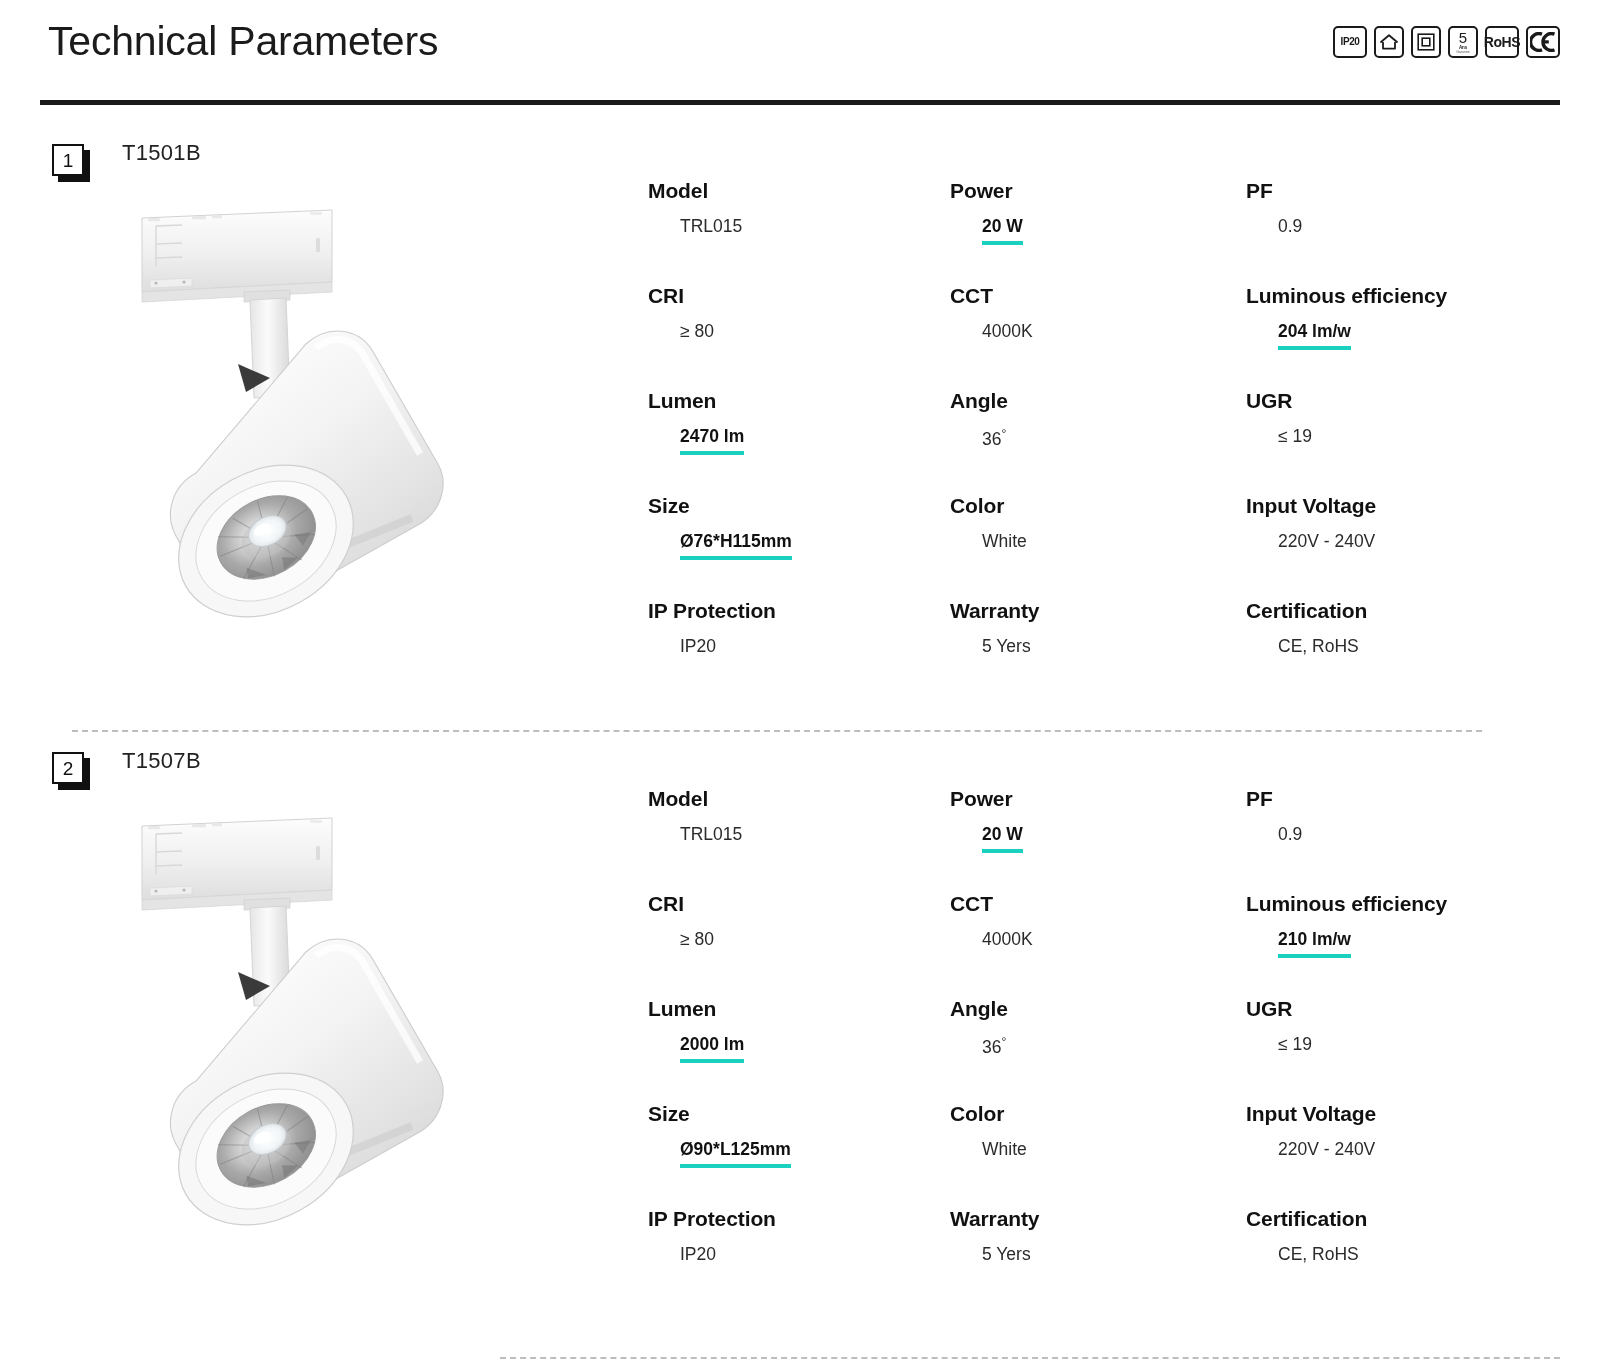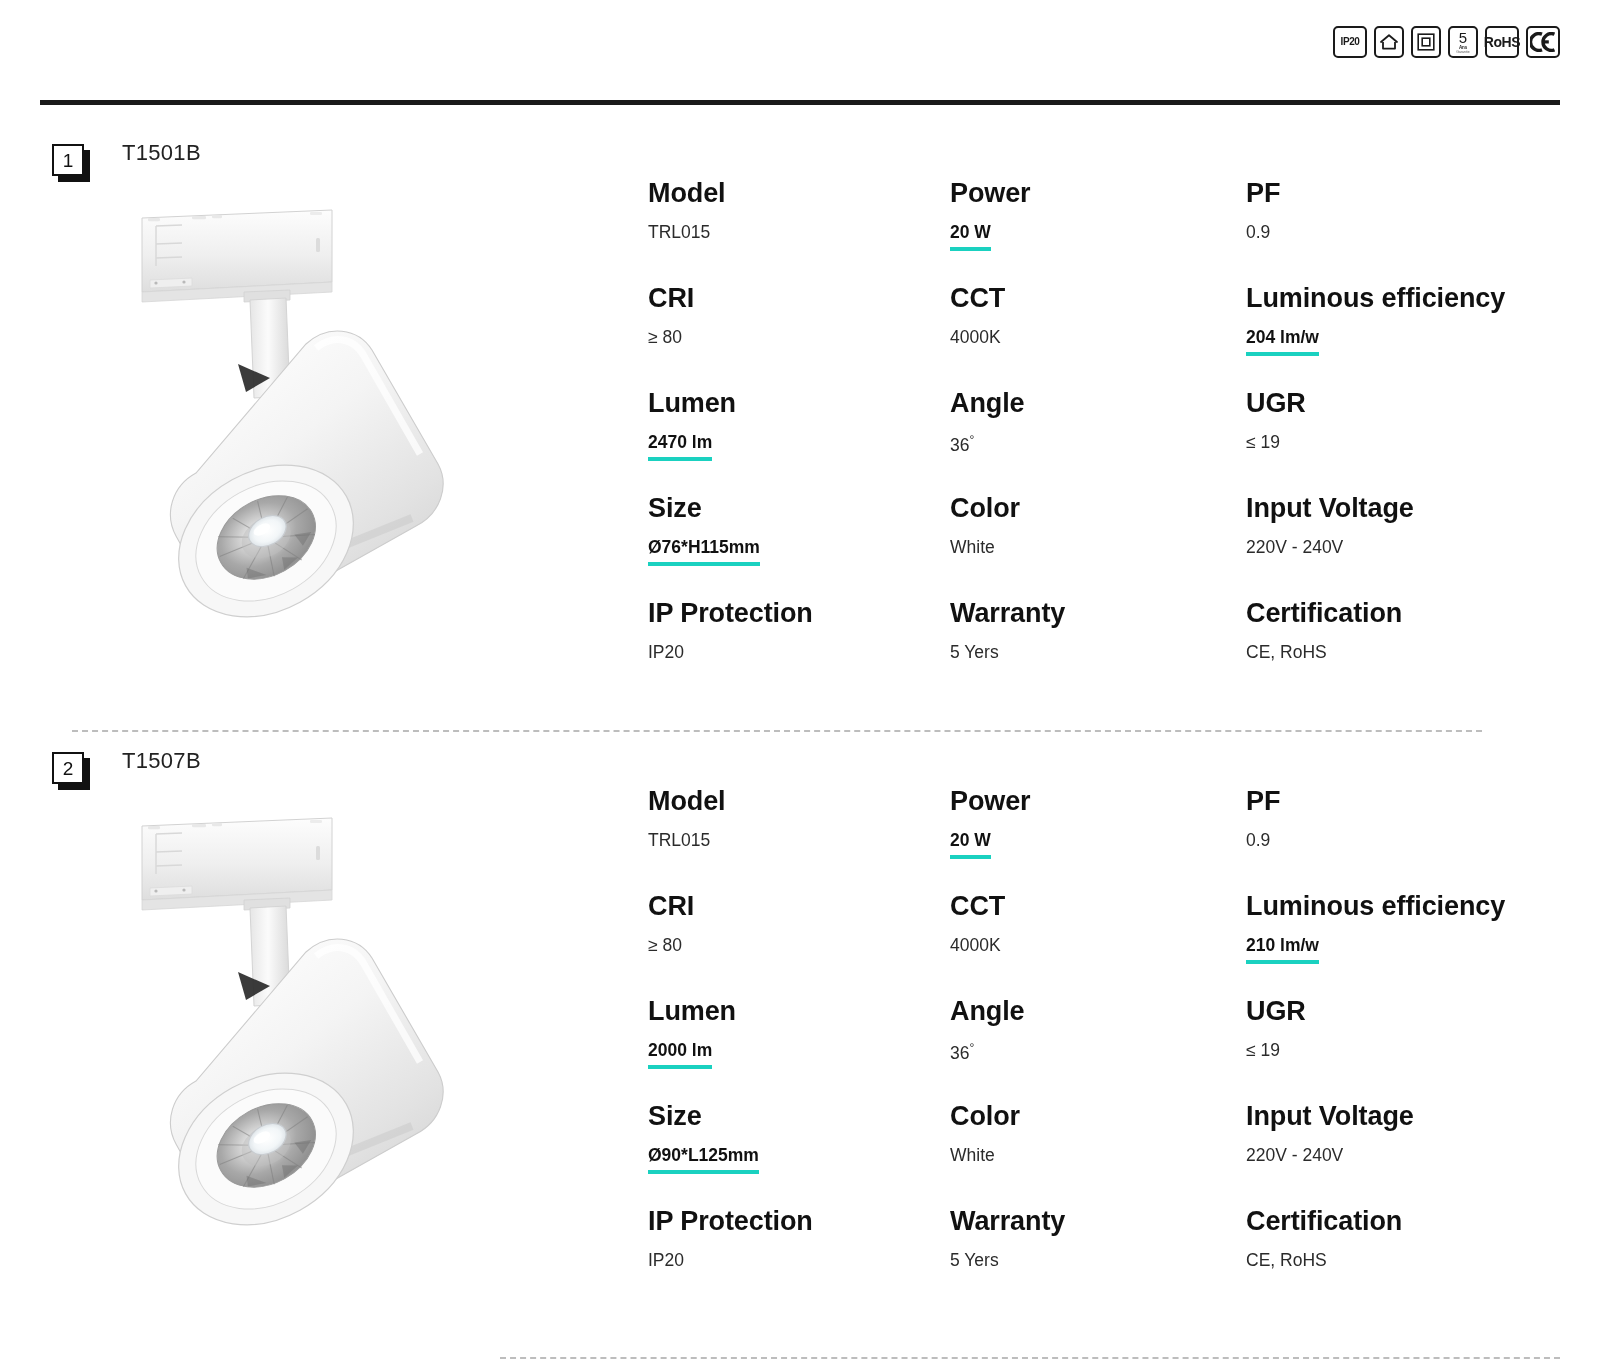--- a/index.html
+++ b/index.html
@@ -75,24 +75,24 @@
   
   .spec-grid {
     position: absolute; left: 648px; top: 40px;
     width: 900px;
     display: grid;
     grid-template-columns: 302px 296px 302px;
     grid-auto-rows: 105px;
   }
   .spec-cell { position: relative; }
   .spec-label {
-    font-size: 27px; font-weight: 700; color: #111; letter-spacing: -0.1px;
+    font-size: 21px; font-weight: 700; color: #111; letter-spacing: -0.1px;
     line-height: 1;
   }
-  .spec-value-wrap { margin-top: 17px; display: inline-block; position: relative; }
+  .spec-value-wrap { margin-top: 17px; display: inline-block; position: relative; margin-left: 32px; }
   .spec-value {
     font-size: 17.5px; font-weight: 400; color: #2b2b2b; line-height: 1;
     white-space: nowrap;
   }
   .spec-value.hl { font-weight: 700; color: #111; text-align: right; }
   .spec-underline {
     position: absolute; left: 0; bottom: -9px; height: 4px; width: 100%;
     background: #1ad1c0;
   }
   .deg { font-size: 12px; vertical-align: super; }
@@ -104,20 +104,21 @@
   }
   .divider-1 { left: 72px; top: 730px; width: 1410px; }
   .divider-2 { left: 500px; top: 1357px; width: 1060px; }
 </style>
 </head>
 <body>
 
 <div class="page">
 
   <div class="header">
+    <div class="page-title">Technical Parameters</div>
 
     <div class="cert-row">
 
       <div class="cert-badge wide">
         <span class="cert-text small">IP20</span>
       </div>
 
       <div class="cert-badge">
         <svg width="20" height="18" viewBox="0 0 20 18" aria-hidden="true">
           <path d="M2 9 L10 2.2 L18 9" fill="none" stroke="#1a1a1a" stroke-width="1.8" stroke-linejoin="round" stroke-linecap="round"></path>

